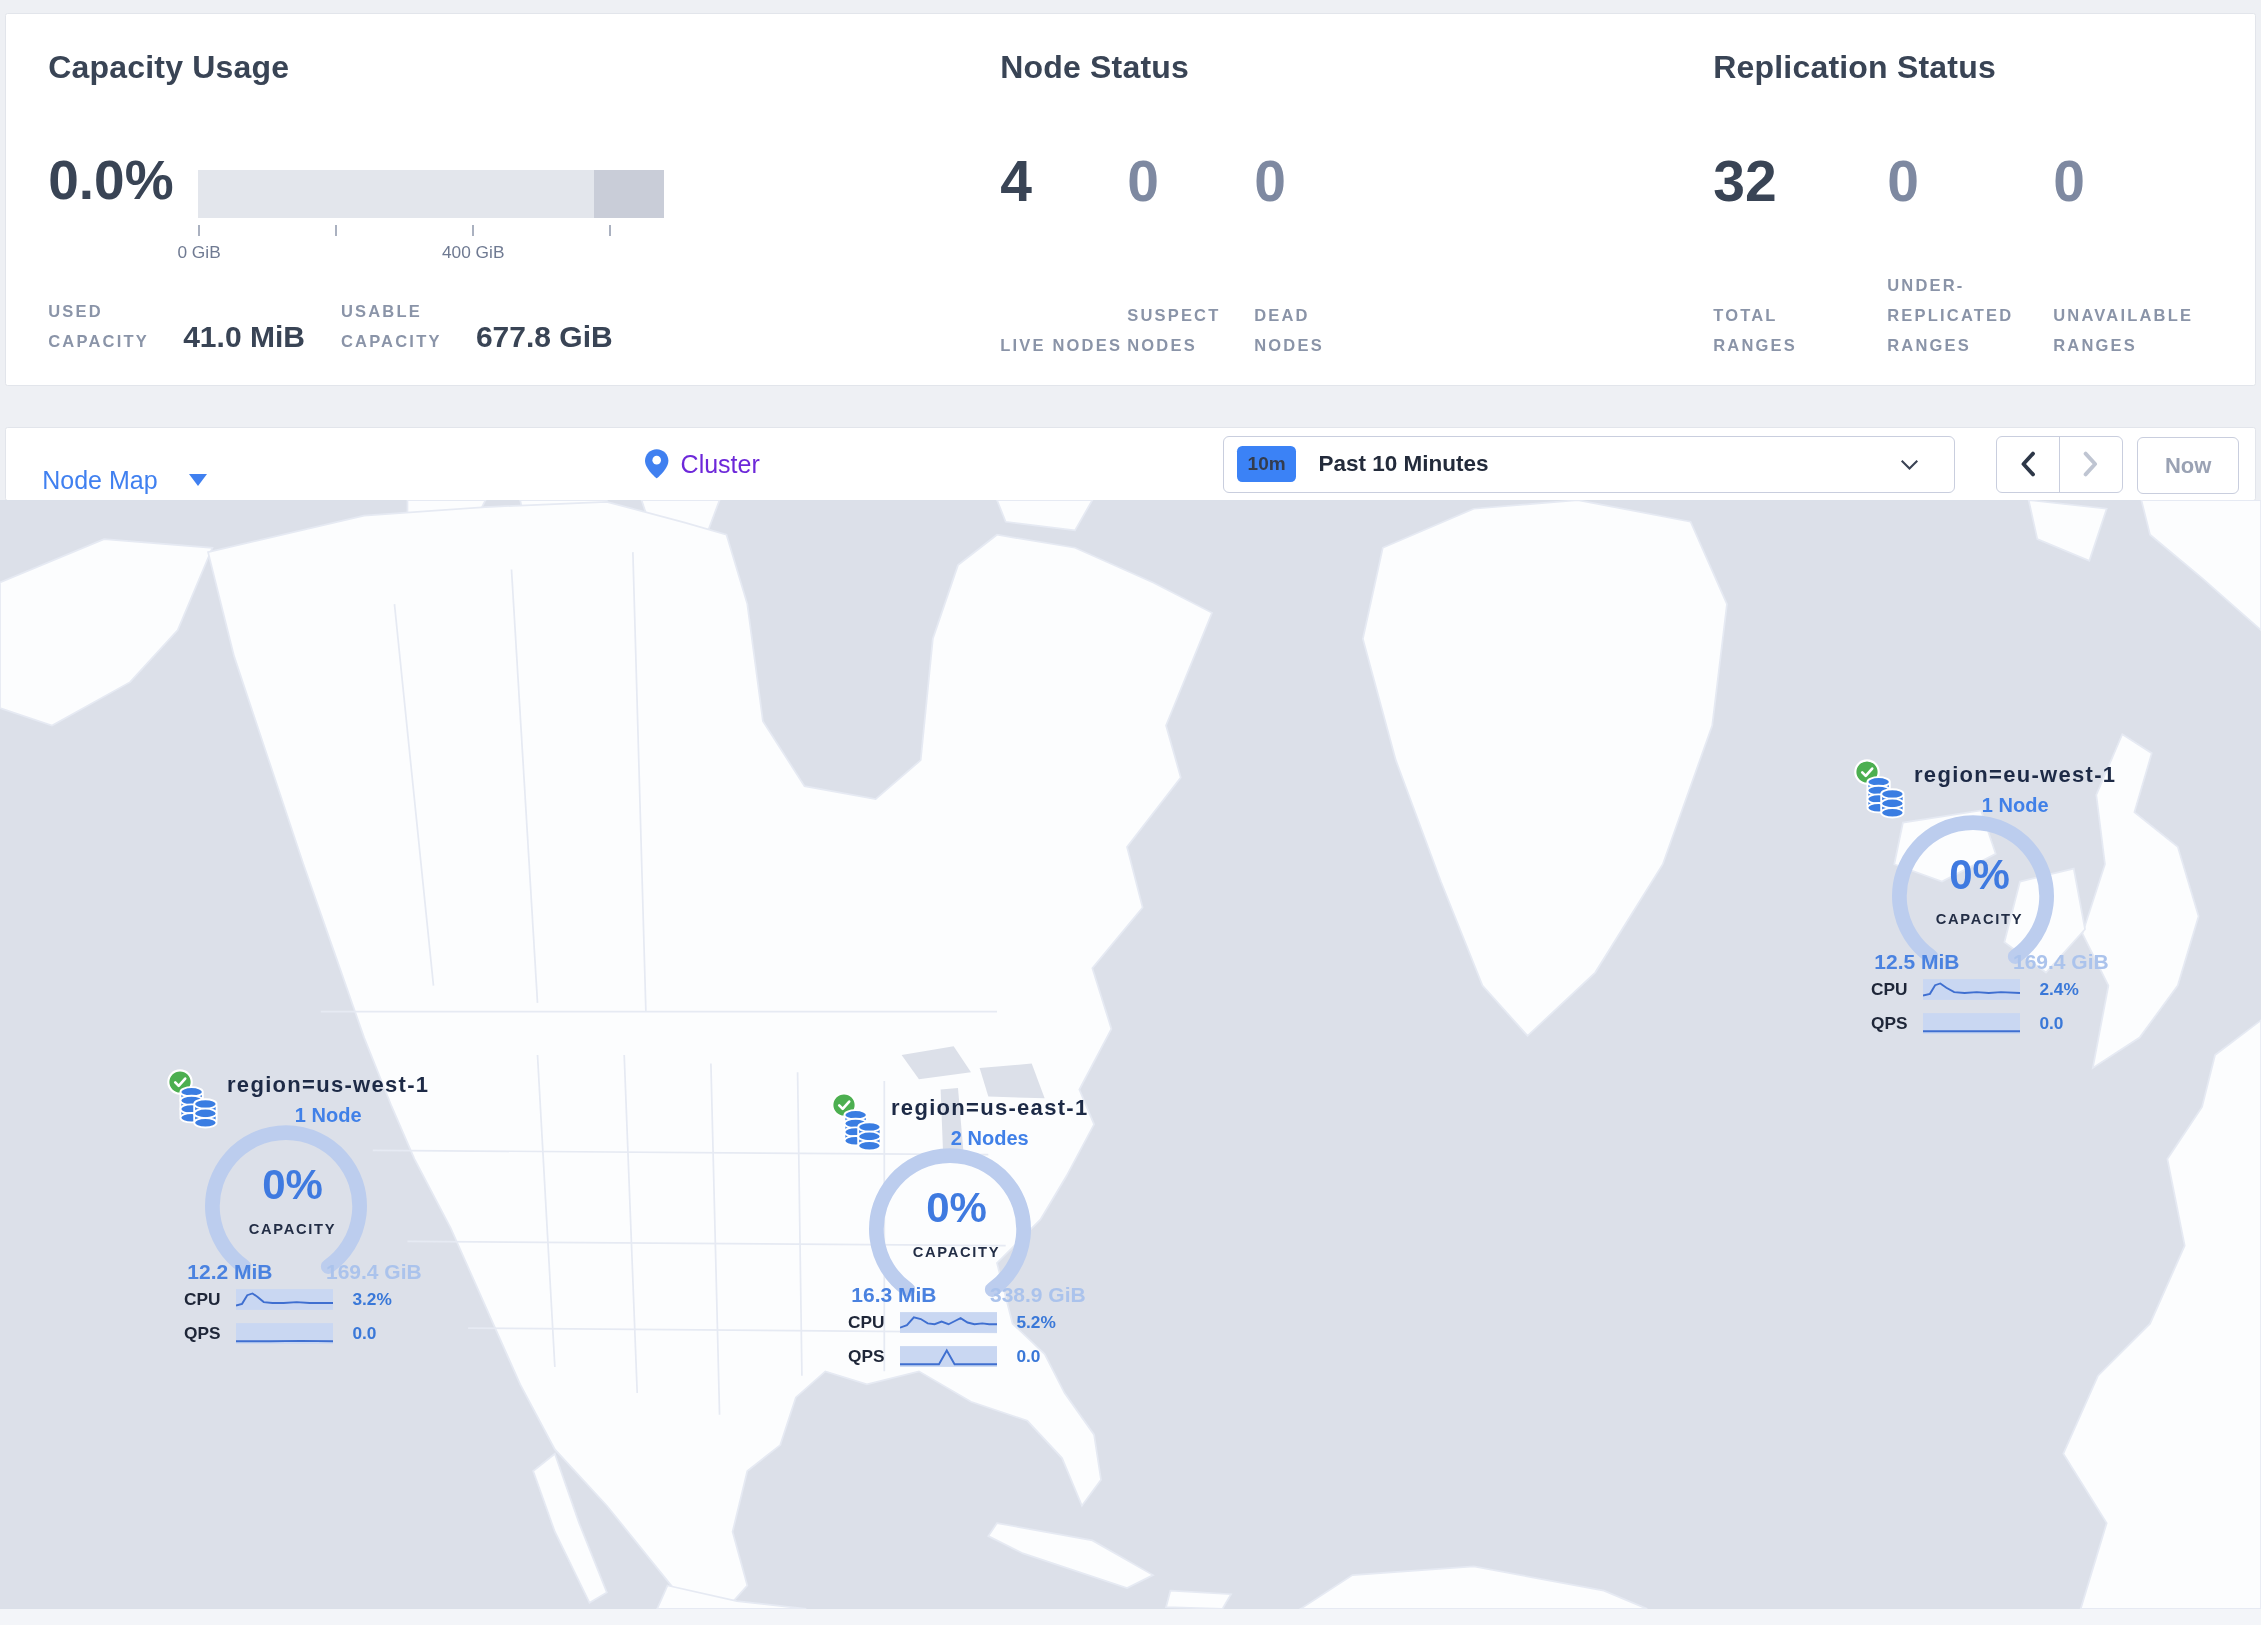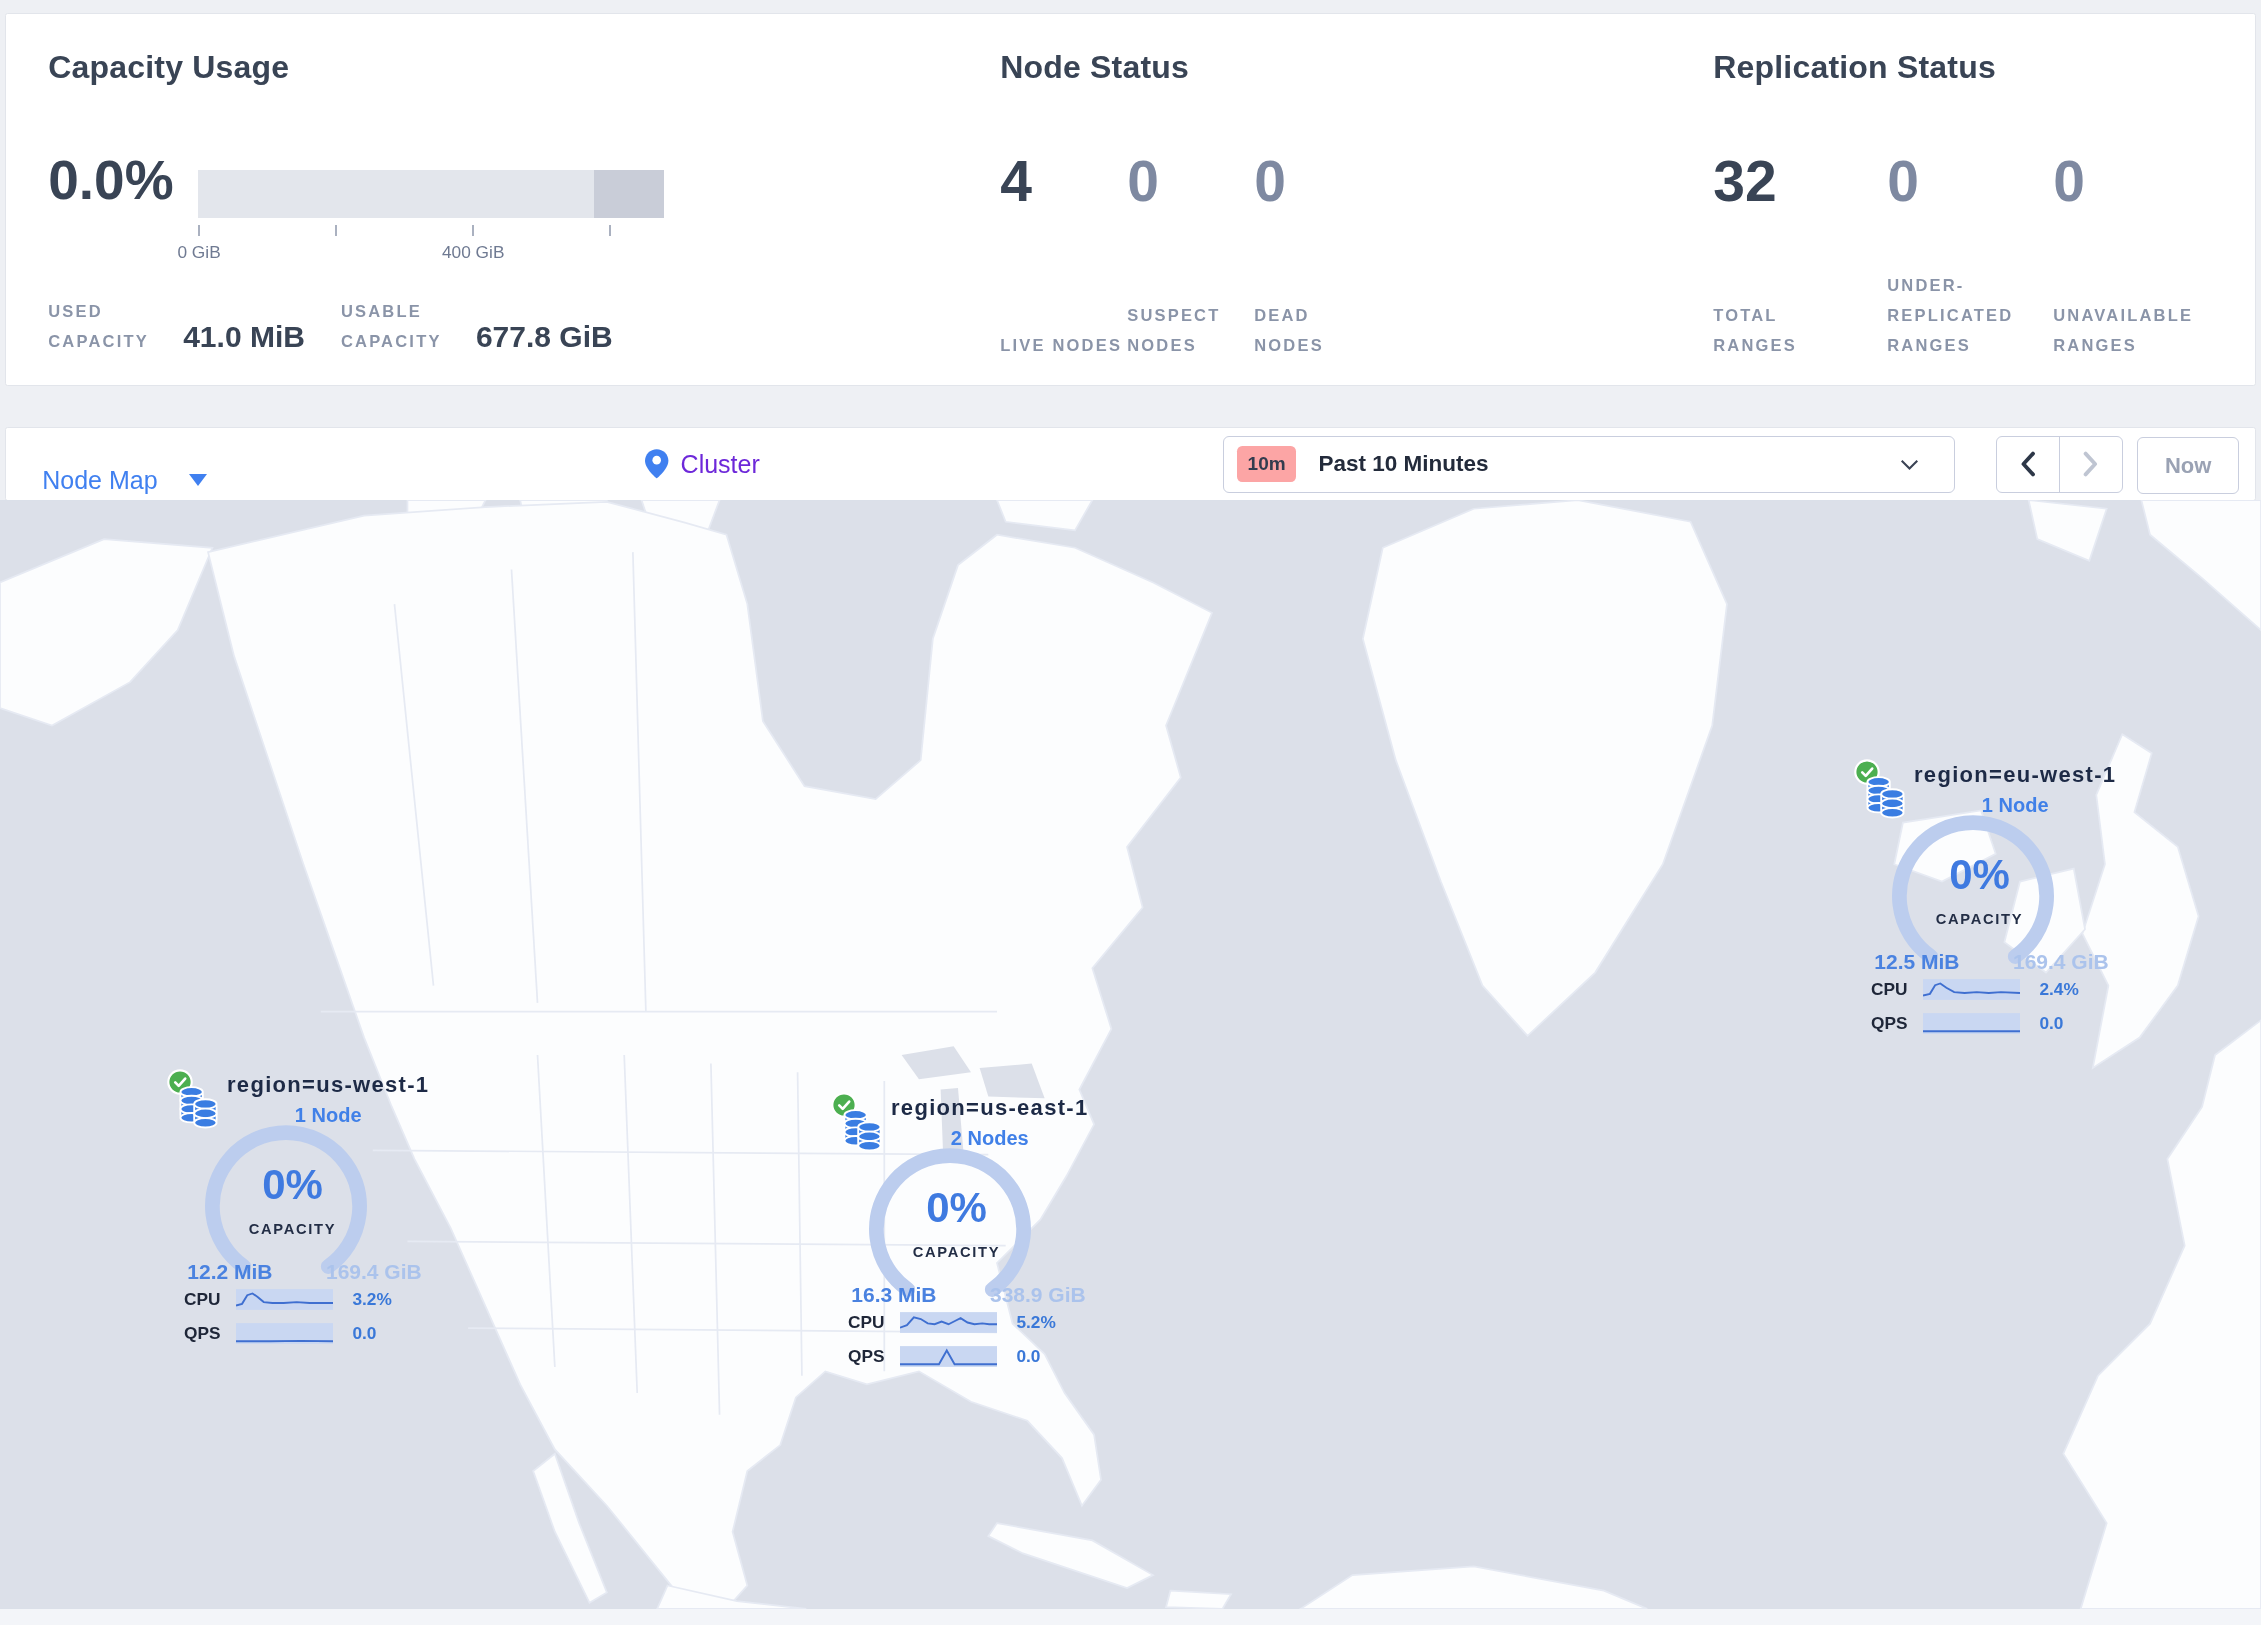--- a/index.html
+++ b/index.html
@@ -33,21 +33,21 @@
   
   .toolbar { position:absolute; left:5.2px; right:5.2px; top:427px; height:74px;
     background:#ffffff; border:0.9px solid #e2e5eb; border-radius:2.6px; }
   .view-selector { position:absolute; left:36px; top:16px; height:100%; display:flex; align-items:center; gap:31px; cursor:pointer; }
   .view-selector-label { font-size:25px; color:#4080f0; }
   .caret-down { width:0; height:0; border-left:9.5px solid transparent; border-right:9.5px solid transparent; border-top:12px solid #4080f0; }
   .breadcrumb { position:absolute; left:639px; top:0; height:100%; display:flex; align-items:center; gap:12px; }
   .breadcrumb-label { font-size:25px; color:#6d28d9; }
   .time-box { position:absolute; left:1217px; top:7.8px; width:732px; height:57px;
     border:0.9px solid #c9cede; border-radius:6px; background:#fff; display:flex; align-items:center; }
-  .time-badge { margin-left:13px; background:#fca5a5; border-radius:5.2px; padding:7px 10.4px;
+  .time-badge { margin-left:13px; background:#3b82f6; border-radius:5.2px; padding:7px 10.4px;
     font-size:19px; font-weight:700; color:#333c4e;text-align:right; }
   .time-label { margin-left:22.5px; font-size:22.5px; font-weight:700; color:#232b3b; }
   .time-chevron { position:absolute; right:35px; top:22.5px; }
   .arrow-group { position:absolute; left:1990px; top:7.8px; width:127px; height:57px;
     border:0.9px solid #c9cede; border-radius:6px; background:#fff; display:flex; }
   .arrow-cell { width:50%; display:flex; align-items:center; justify-content:center; font-size:26px; font-weight:700; cursor:pointer; }
   .arrow-cell.prev { color:#2d3748; border-right:0.9px solid #c9cede; }
   .arrow-cell.next { color:#bfc5d2; }
   .now-btn { position:absolute; left:2131px; top:9px; width:102px; height:57px;
     border:0.9px solid #c9cede; border-radius:6px; background:#fff; display:flex; align-items:center; justify-content:center;

